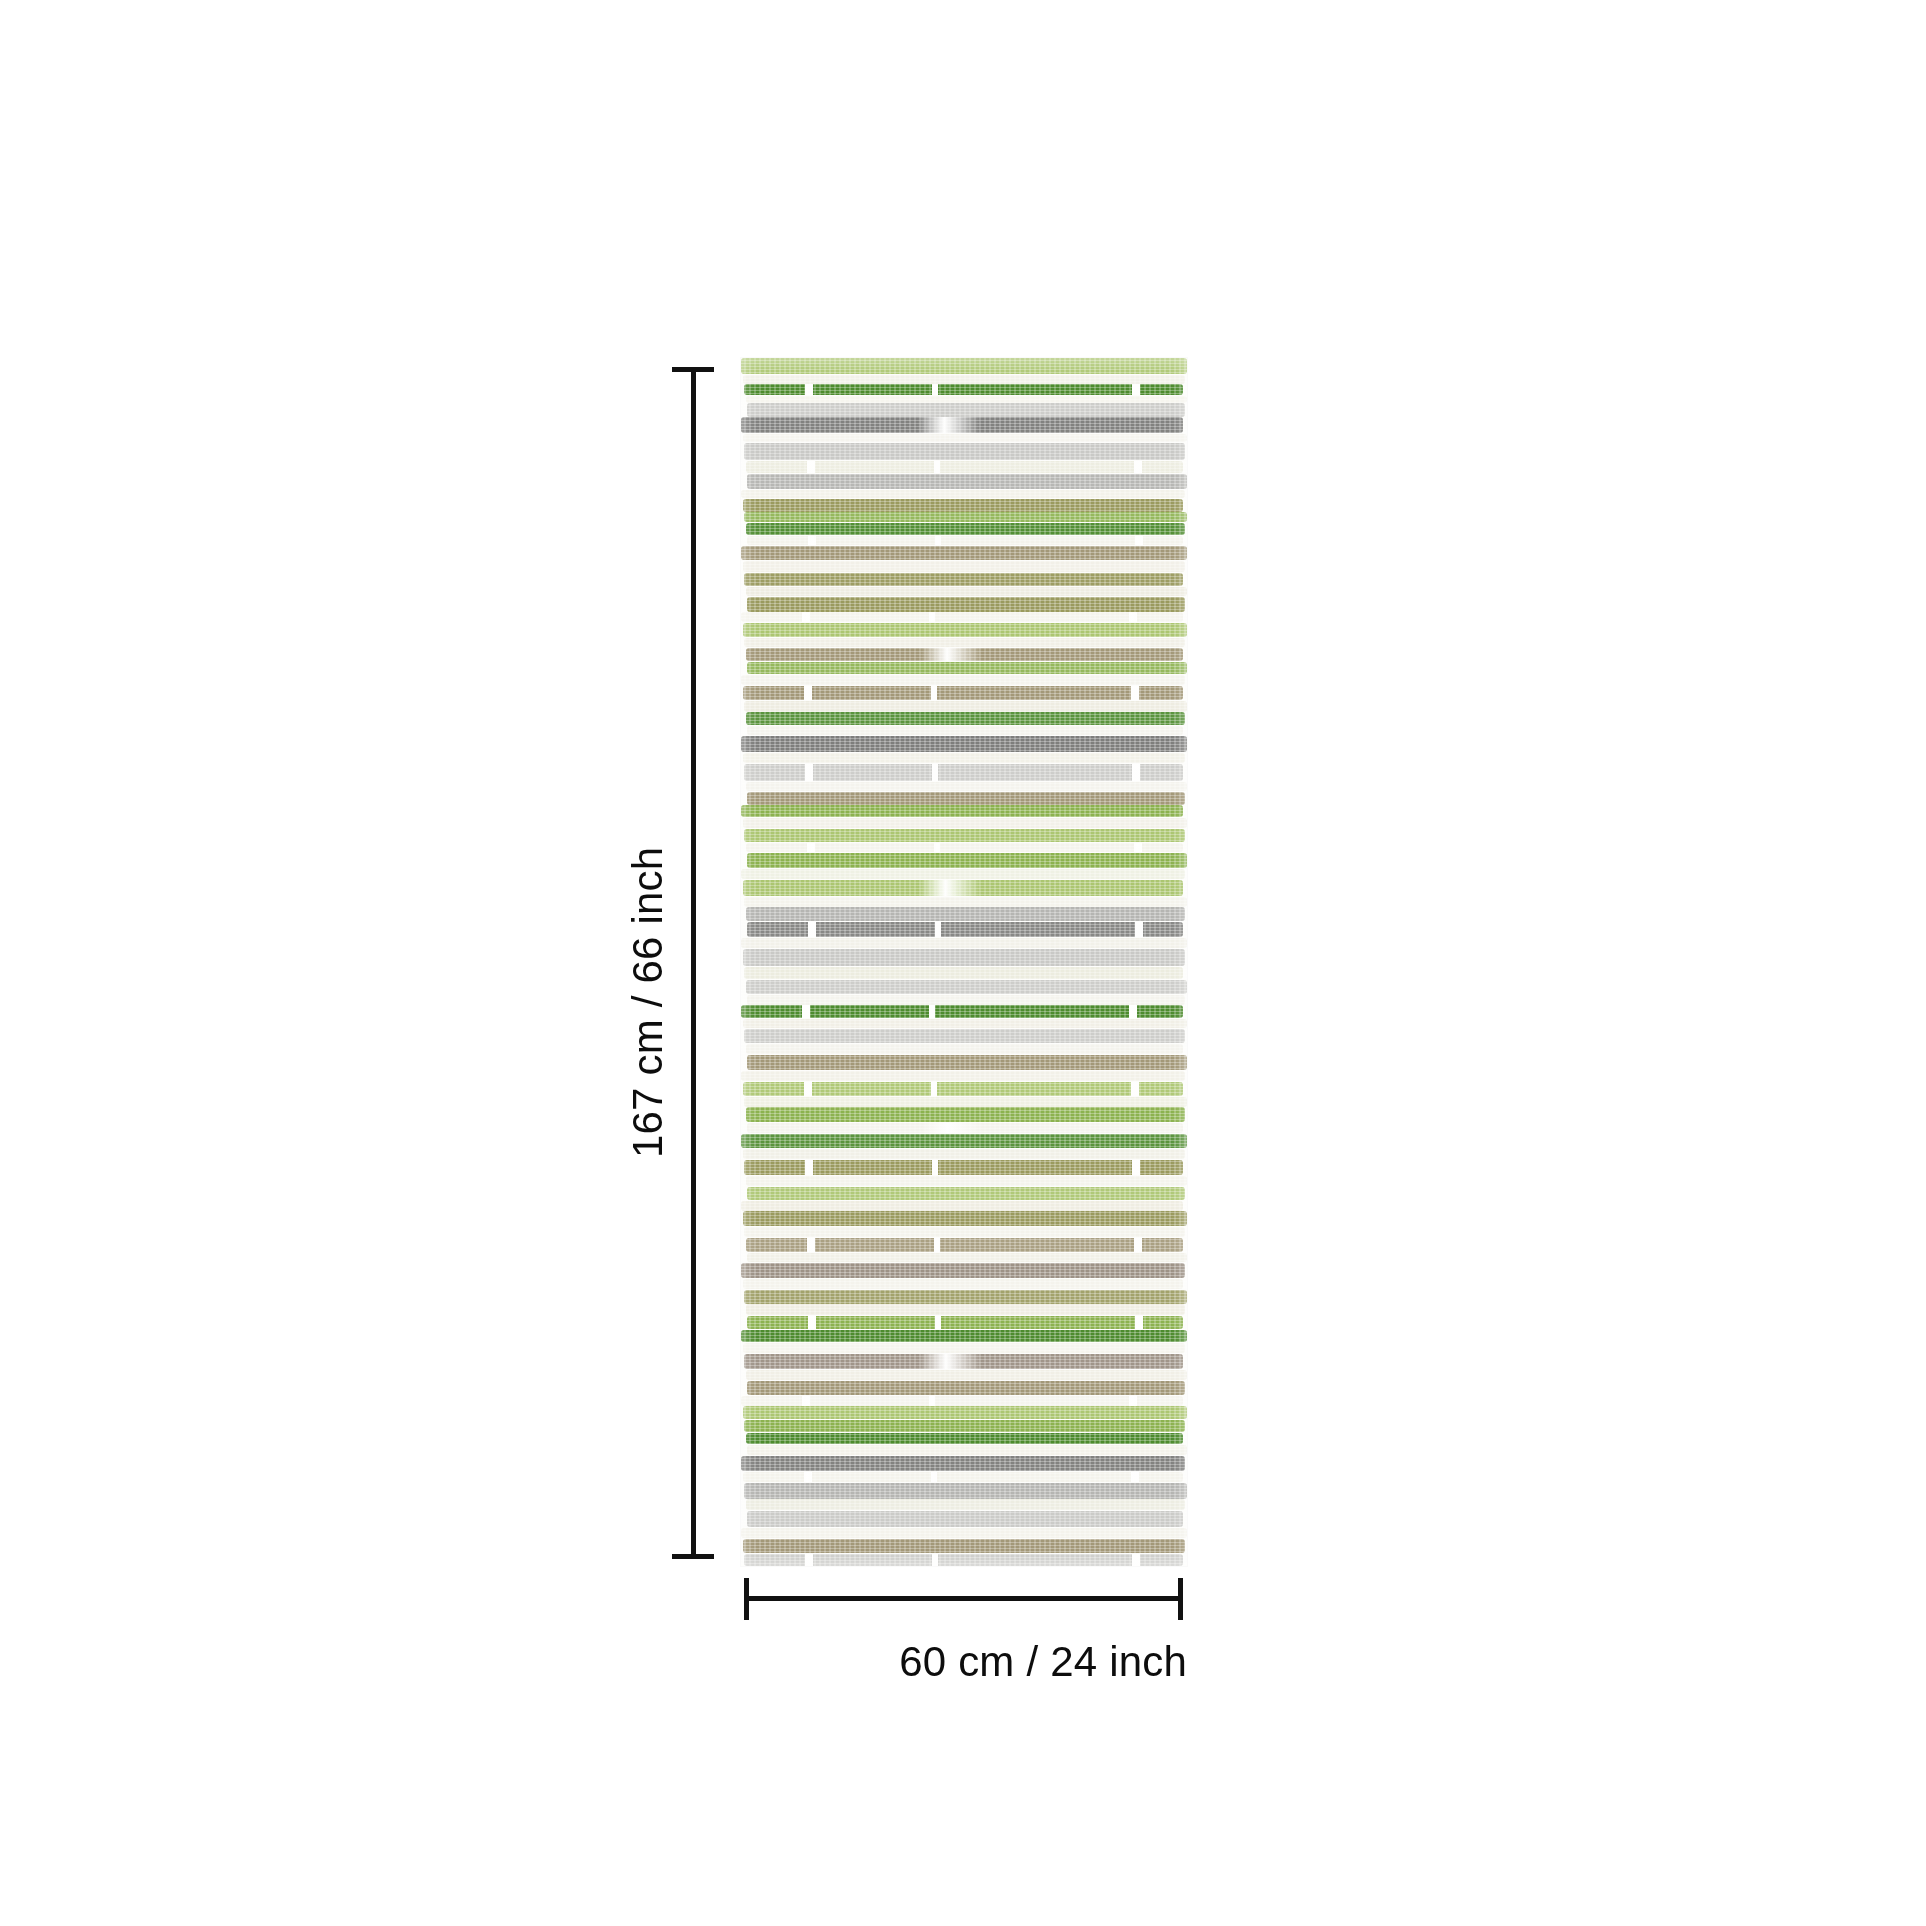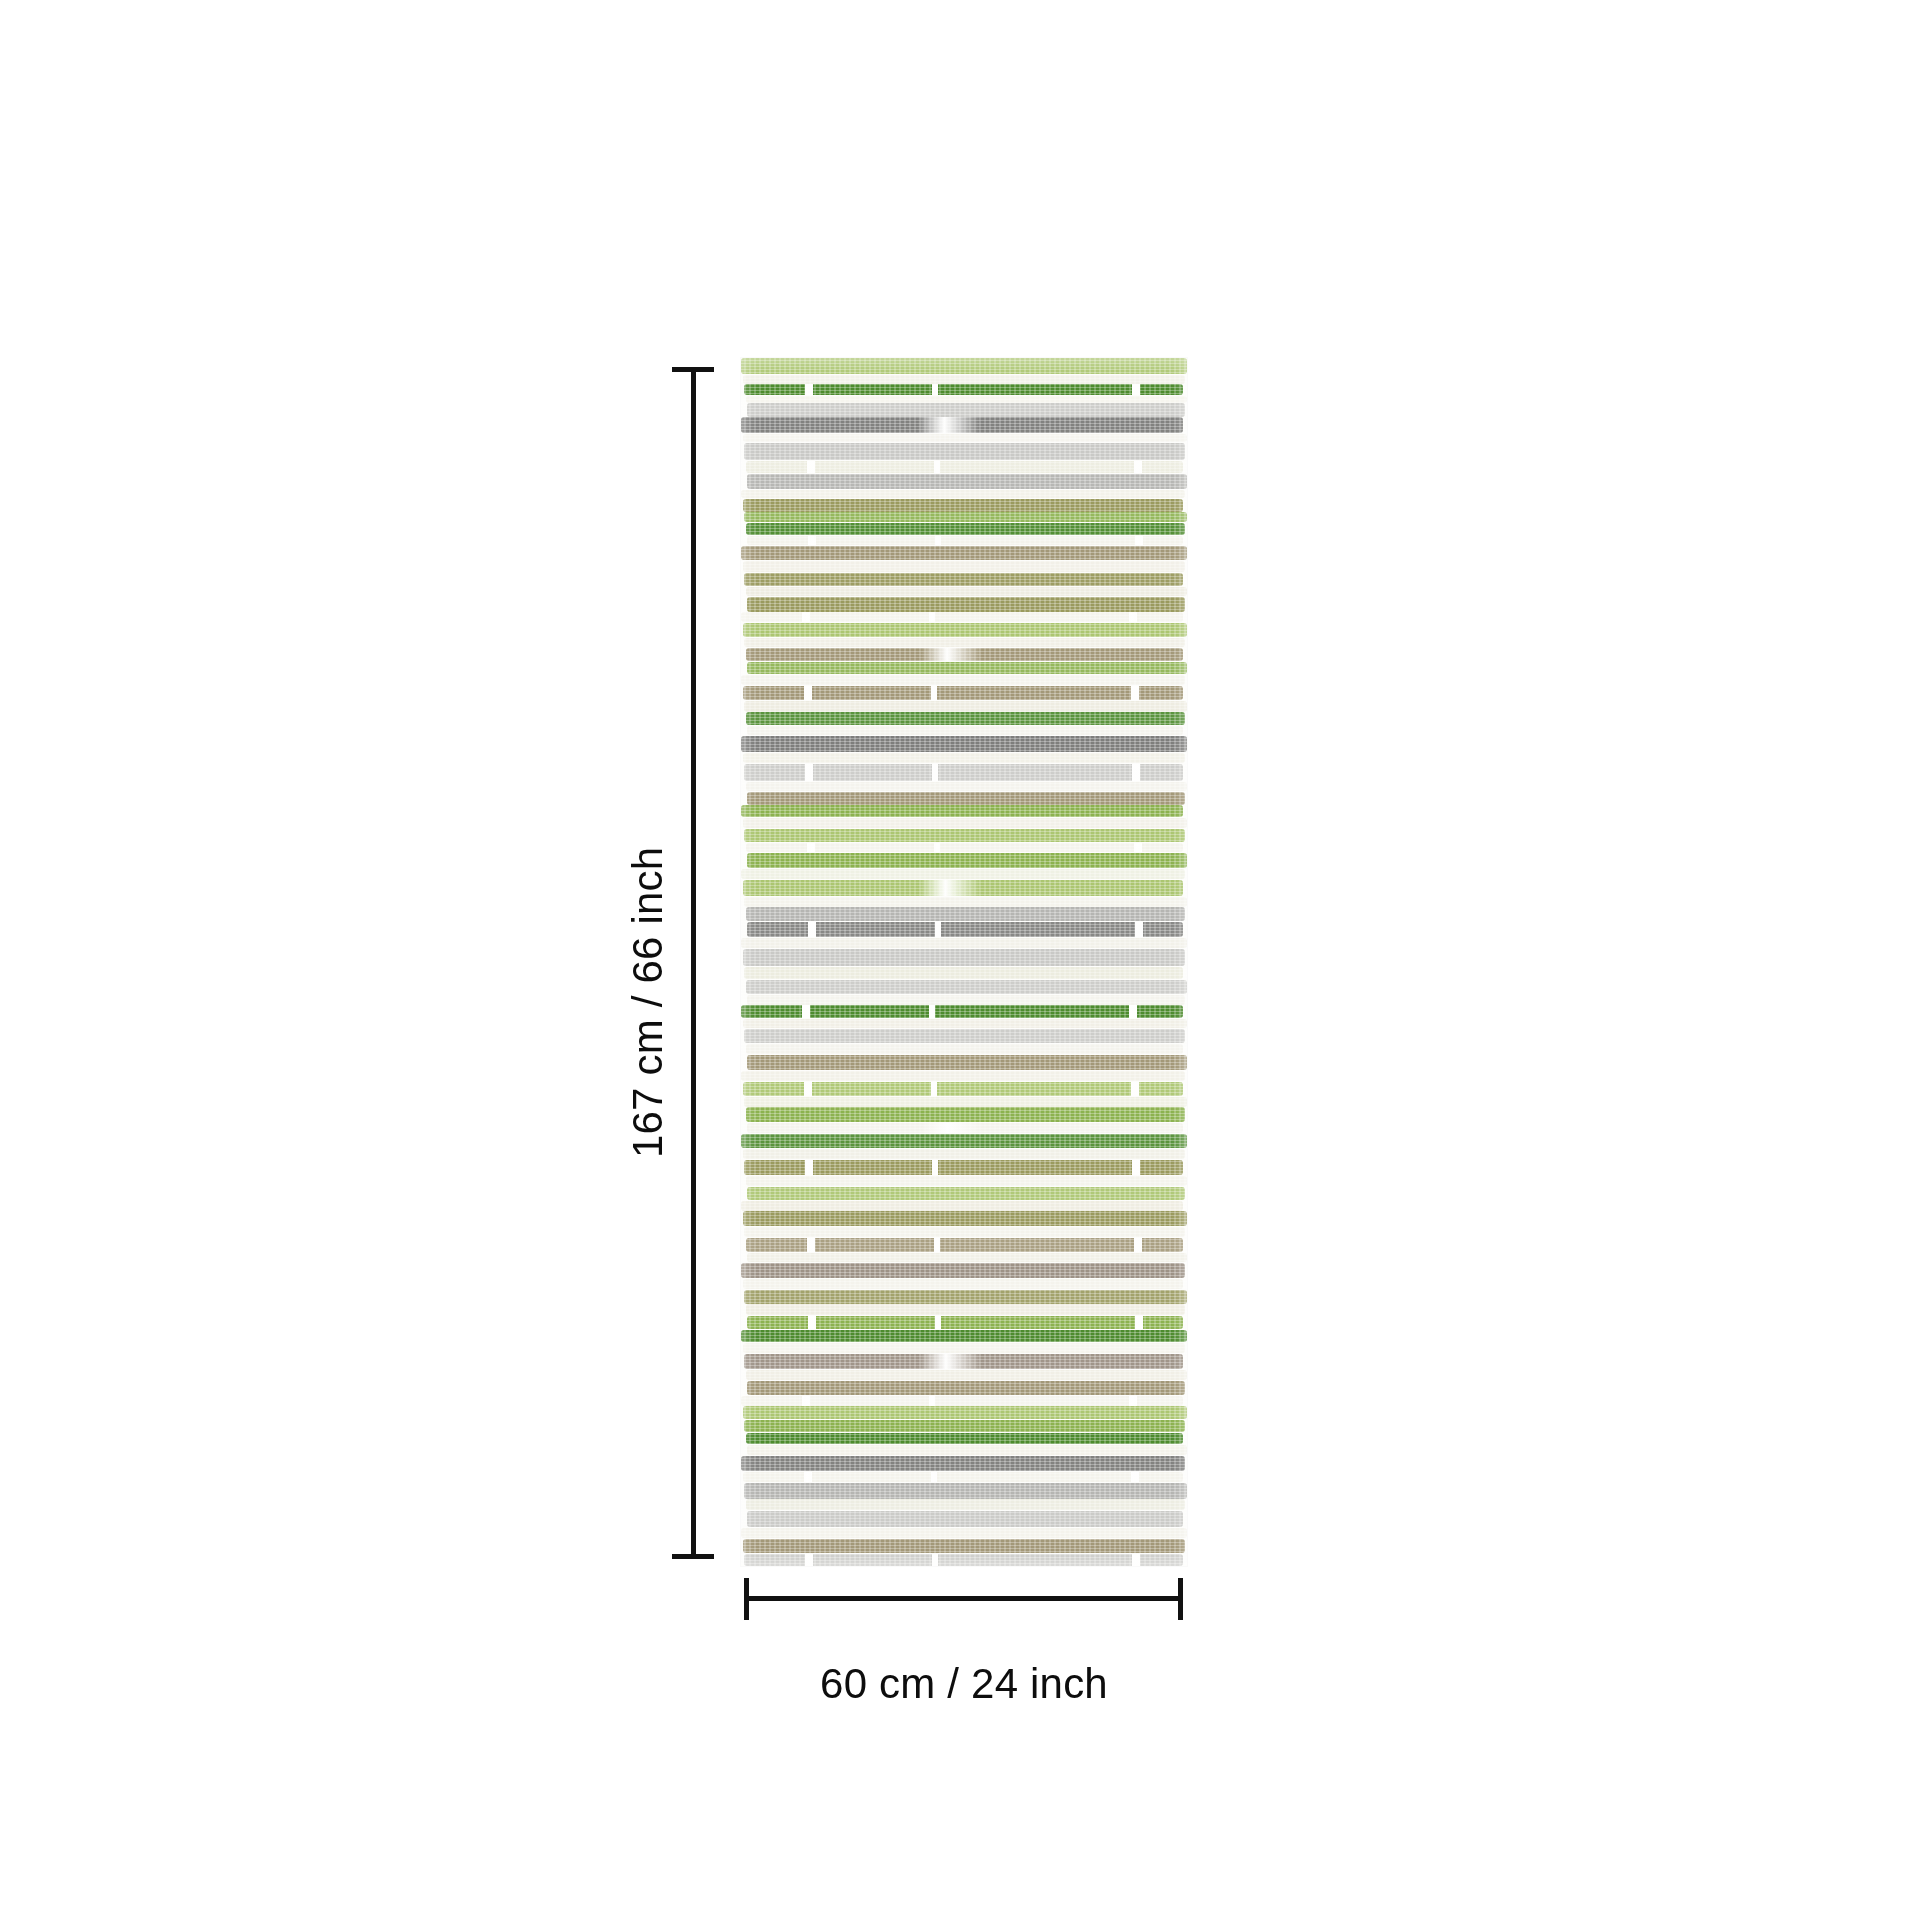--- a/index.html
+++ b/index.html
@@ -98,25 +98,24 @@
     white-space: nowrap;
     font-size: 42px;
     color: #0d0d0d;
     letter-spacing: 0.2px;
   }
   .h-label {
     position: absolute;
     left: 741px;
     top: 1638px;
     width: 446px;
-    text-align: center;
+    text-align: right;
     font-size: 42px;
     color: #0d0d0d;
     letter-spacing: 0.2px;
-    margin-top: 22px;
   }
 </style>
 </head>
 <body>
 
 <div id="stage">
 
   <div id="rug">
     <div id="stripes">
         <div class="stripe" style="top: 0px; height: 16px; background: rgb(169, 196, 108); left: 0px; width: 446px; opacity: 0.92;"></div>

